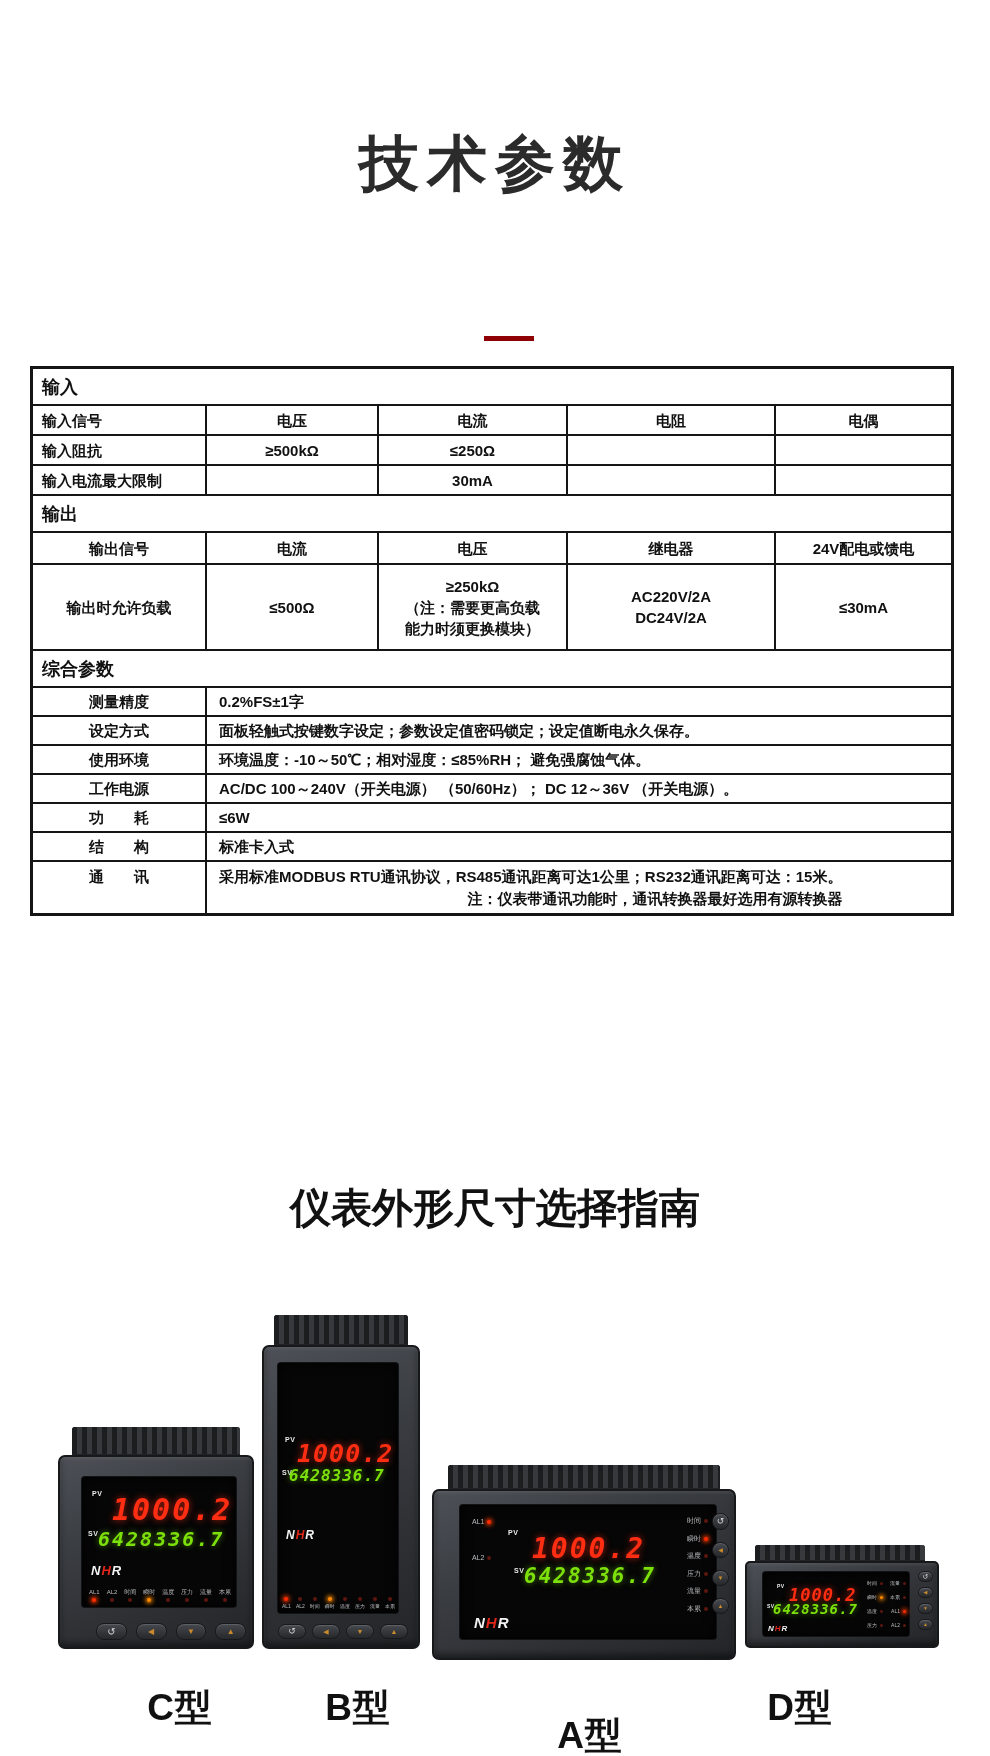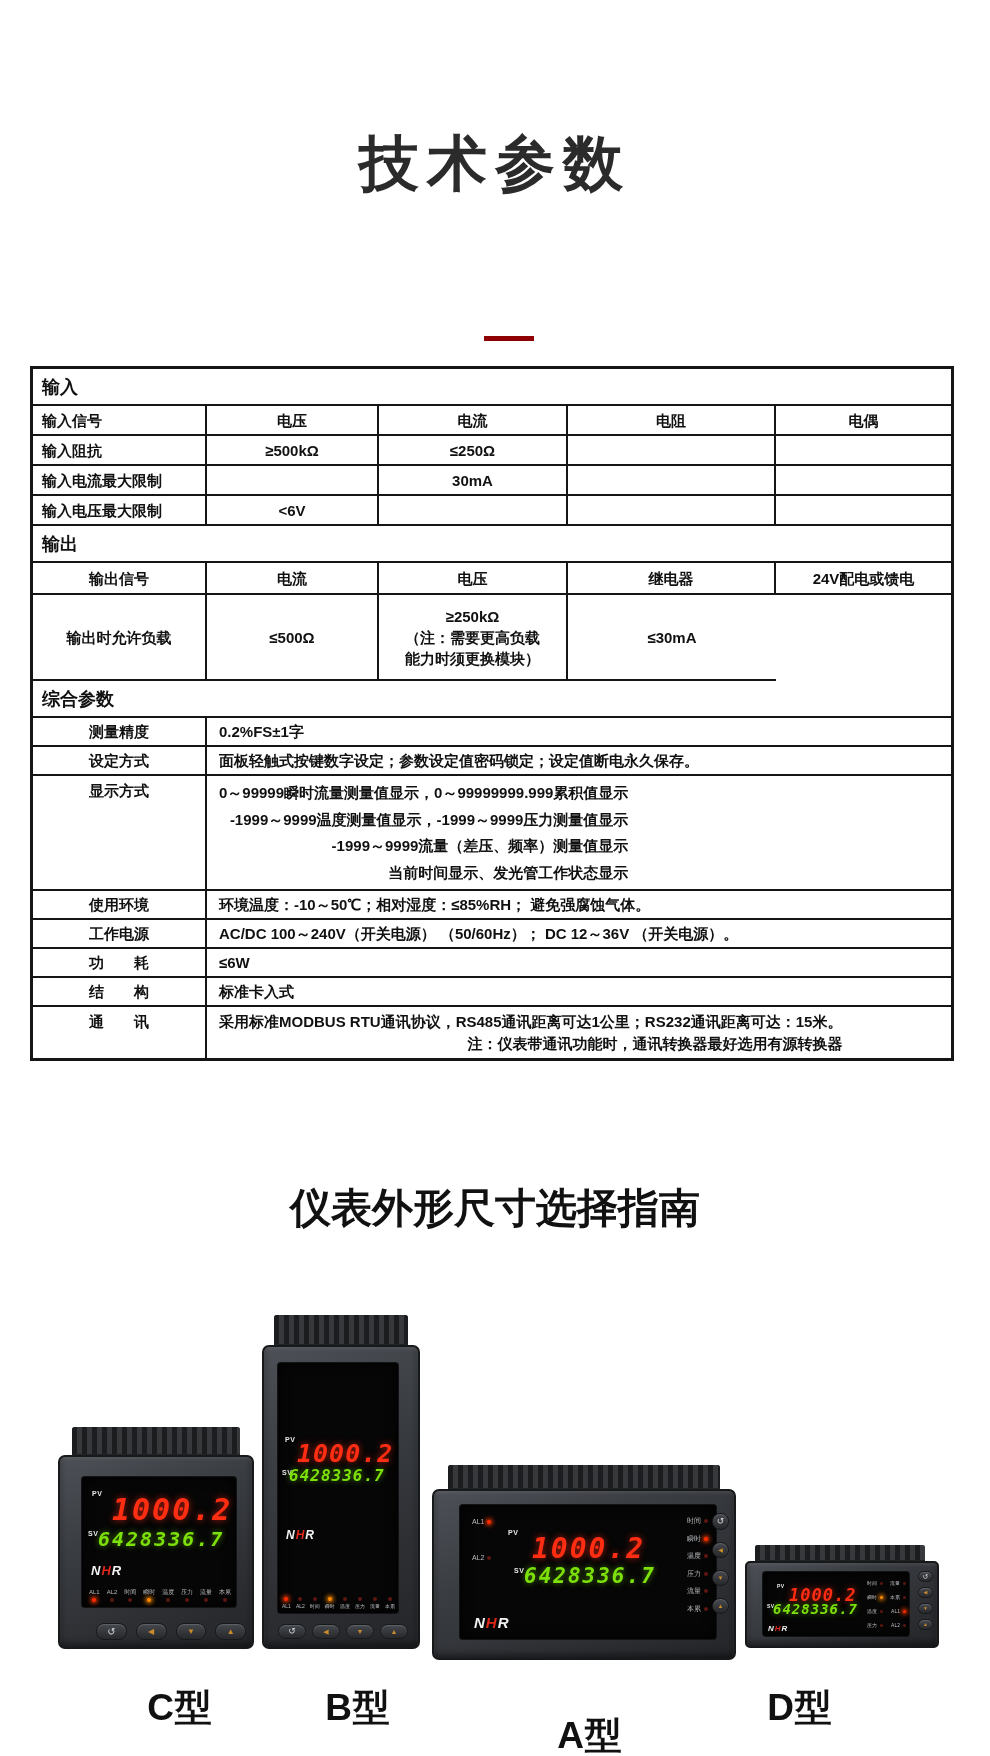--- a/index.html
+++ b/index.html
@@ -92,60 +92,48 @@
     <div class="cell h30"></div>
     <div class="cell h30"></div>
   </div>
   <div class="t5">
     <div class="cell left h30">输入电流最大限制</div>
     <div class="cell h30"></div>
     <div class="cell h30">30mA</div>
     <div class="cell h30"></div>
     <div class="cell h30"></div>
   </div>
-  <div class="t5">
-    <div class="cell left h30">输入电压最大限制</div>
-    <div class="cell h30">&lt;6V</div>
-    <div class="cell h30"></div>
-    <div class="cell h30"></div>
-    <div class="cell h30"></div>
-  </div>
 
   <div class="sech">输出</div>
   <div class="t5">
     <div class="cell h32">输出信号</div>
     <div class="cell h32">电流</div>
     <div class="cell h32">电压</div>
     <div class="cell h32">继电器</div>
     <div class="cell h32">24V配电或馈电</div>
   </div>
   <div class="t5">
     <div class="cell h86">输出时允许负载</div>
     <div class="cell h86">≤500Ω</div>
     <div class="cell h86">≥250kΩ
 （注：需要更高负载
 能力时须更换模块）</div>
+    <div class="cell h86">AC220V/2A
+DC24V/2A</div>
     <div class="cell h86">≤30mA</div>
   </div>
 
   <div class="sech">综合参数</div>
   <div class="t2">
     <div class="cell h28">测量精度</div>
     <div class="cell vleft h28">0.2%FS±1字</div>
   </div>
   <div class="t2">
     <div class="cell h28">设定方式</div>
     <div class="cell vleft h28">面板轻触式按键数字设定；参数设定值密码锁定；设定值断电永久保存。</div>
-  </div>
-  <div class="t2">
-    <div class="cell top h104">显示方式</div>
-    <div class="cell vleft top h104 lh27">0～99999瞬时流量测量值显示，0～99999999.999累积值显示
--1999～9999温度测量值显示，-1999～9999压力测量值显示
--1999～9999流量（差压、频率）测量值显示
-当前时间显示、发光管工作状态显示</div>
   </div>
   <div class="t2">
     <div class="cell h28">使用环境</div>
     <div class="cell vleft h28">环境温度：-10～50℃；相对湿度：≤85%RH； 避免强腐蚀气体。</div>
   </div>
   <div class="t2">
     <div class="cell h28">工作电源</div>
     <div class="cell vleft h28">AC/DC 100～240V（开关电源） （50/60Hz）； DC 12～36V （开关电源）。</div>
   </div>
   <div class="t2">

